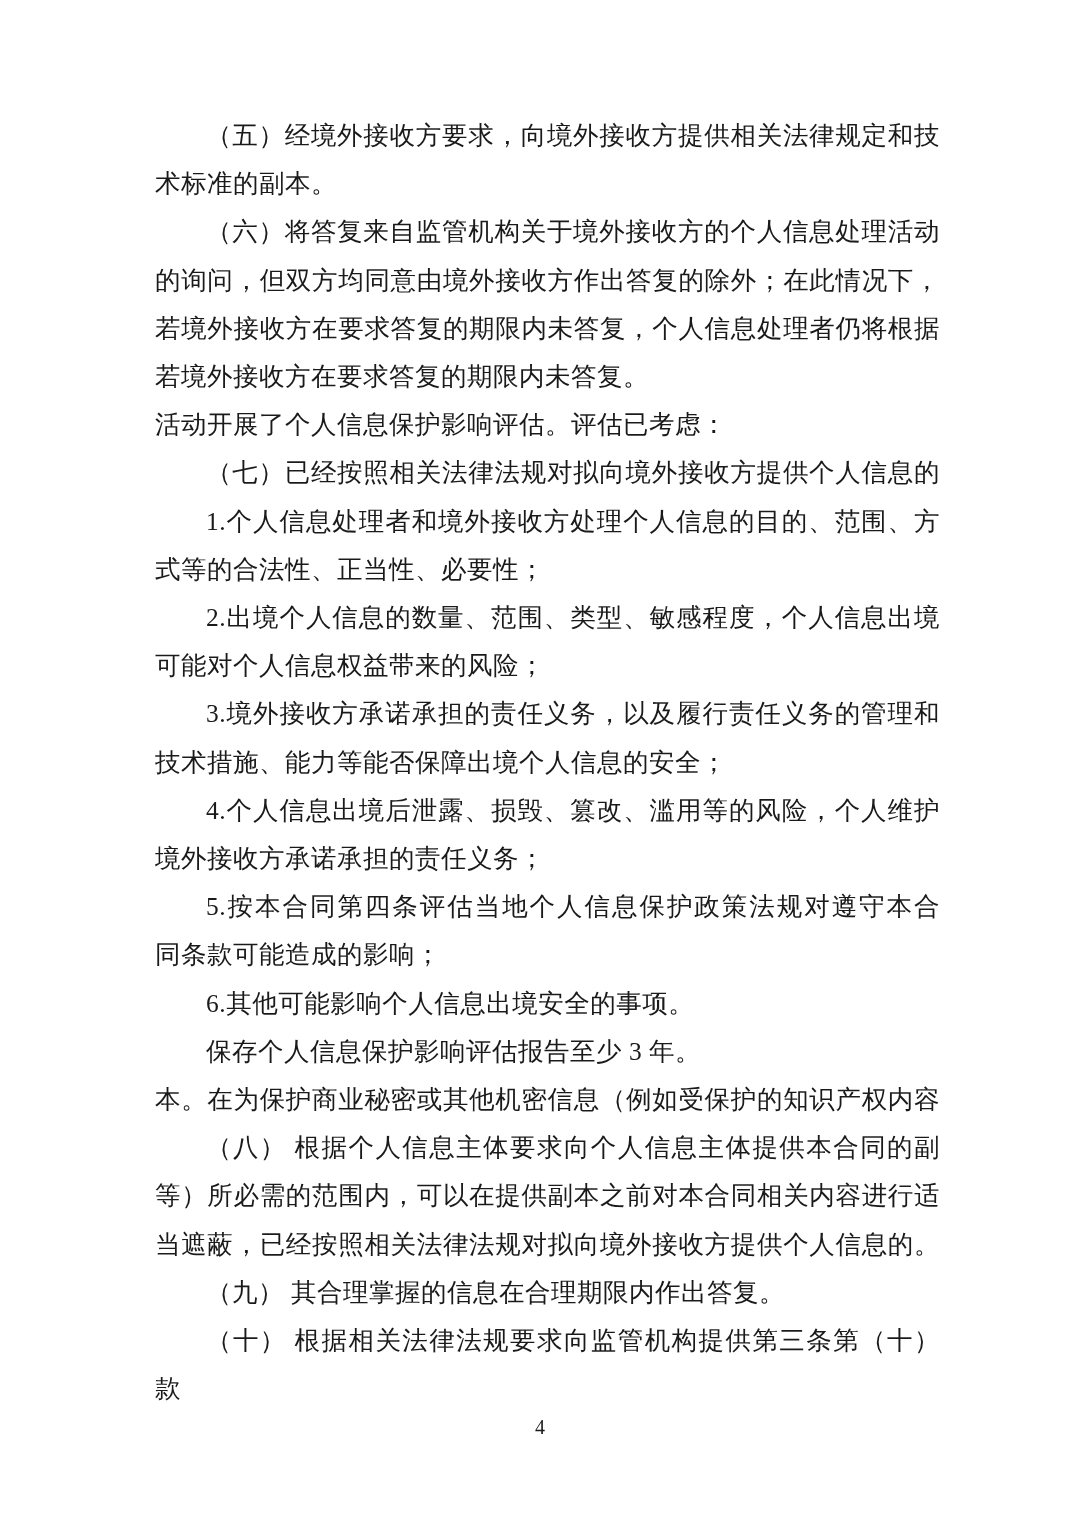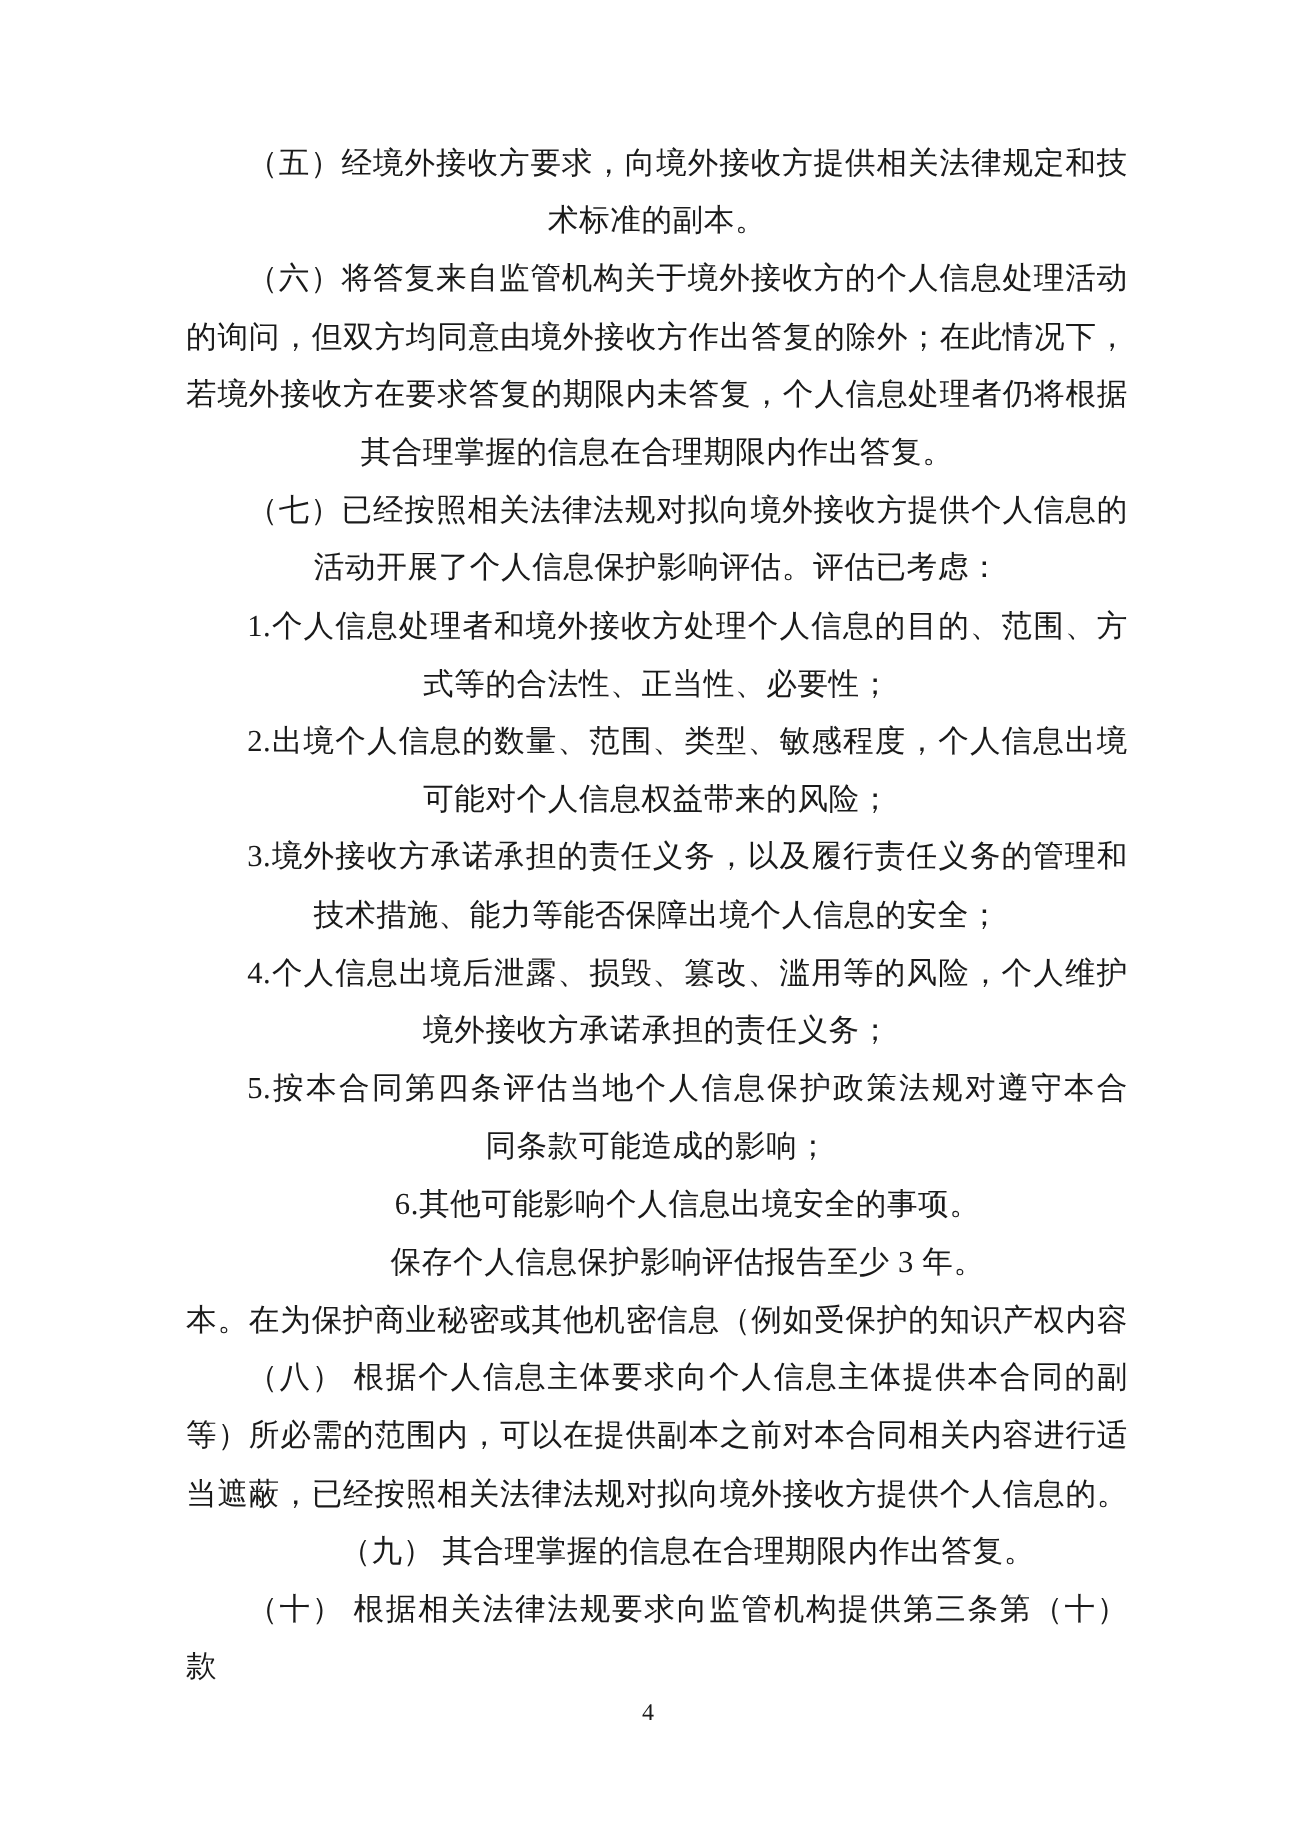--- a/index.html
+++ b/index.html
@@ -22,21 +22,21 @@
     top: 112px;
     width: 785px;
   }
   .line {
     margin: 0;
     padding: 0;
     font-size: 25.5px;
     line-height: 48.2px;
     letter-spacing: 0.5px;
     white-space: nowrap;
-    text-align: center;
+    text-align: left;
   }
   .line.indent {
     text-indent: 2em;
   }
   .line.full {
     white-space: normal;
     text-align: justify;
     text-align-last: justify;
   }
   .footer {
@@ -54,23 +54,23 @@
 </head>
 <body>
 
 <div class="page">
   <main class="content">
     <p class="line indent full">（五）经境外接收方要求，向境外接收方提供相关法律规定和技</p>
     <p class="line">术标准的副本。</p>
     <p class="line indent full">（六）将答复来自监管机构关于境外接收方的个人信息处理活动</p>
     <p class="line full">的询问，但双方均同意由境外接收方作出答复的除外；在此情况下，</p>
     <p class="line full">若境外接收方在要求答复的期限内未答复，个人信息处理者仍将根据</p>
-    <p class="line">其合理掌握的信息在合理期限内作出答复。</p>
+    <p class="line">若境外接收方在要求答复的期限内未答复。</p>
+    <p class="line">活动开展了个人信息保护影响评估。评估已考虑：</p>
     <p class="line indent full">（七）已经按照相关法律法规对拟向境外接收方提供个人信息的</p>
-    <p class="line">活动开展了个人信息保护影响评估。评估已考虑：</p>
     <p class="line indent full">1.个人信息处理者和境外接收方处理个人信息的目的、范围、方</p>
     <p class="line">式等的合法性、正当性、必要性；</p>
     <p class="line indent full">2.出境个人信息的数量、范围、类型、敏感程度，个人信息出境</p>
     <p class="line">可能对个人信息权益带来的风险；</p>
     <p class="line indent full">3.境外接收方承诺承担的责任义务，以及履行责任义务的管理和</p>
     <p class="line">技术措施、能力等能否保障出境个人信息的安全；</p>
     <p class="line indent full">4.个人信息出境后泄露、损毁、篡改、滥用等的风险，个人维护</p>
     <p class="line">境外接收方承诺承担的责任义务；</p>
     <p class="line indent full">5.按本合同第四条评估当地个人信息保护政策法规对遵守本合</p>
     <p class="line">同条款可能造成的影响；</p>

